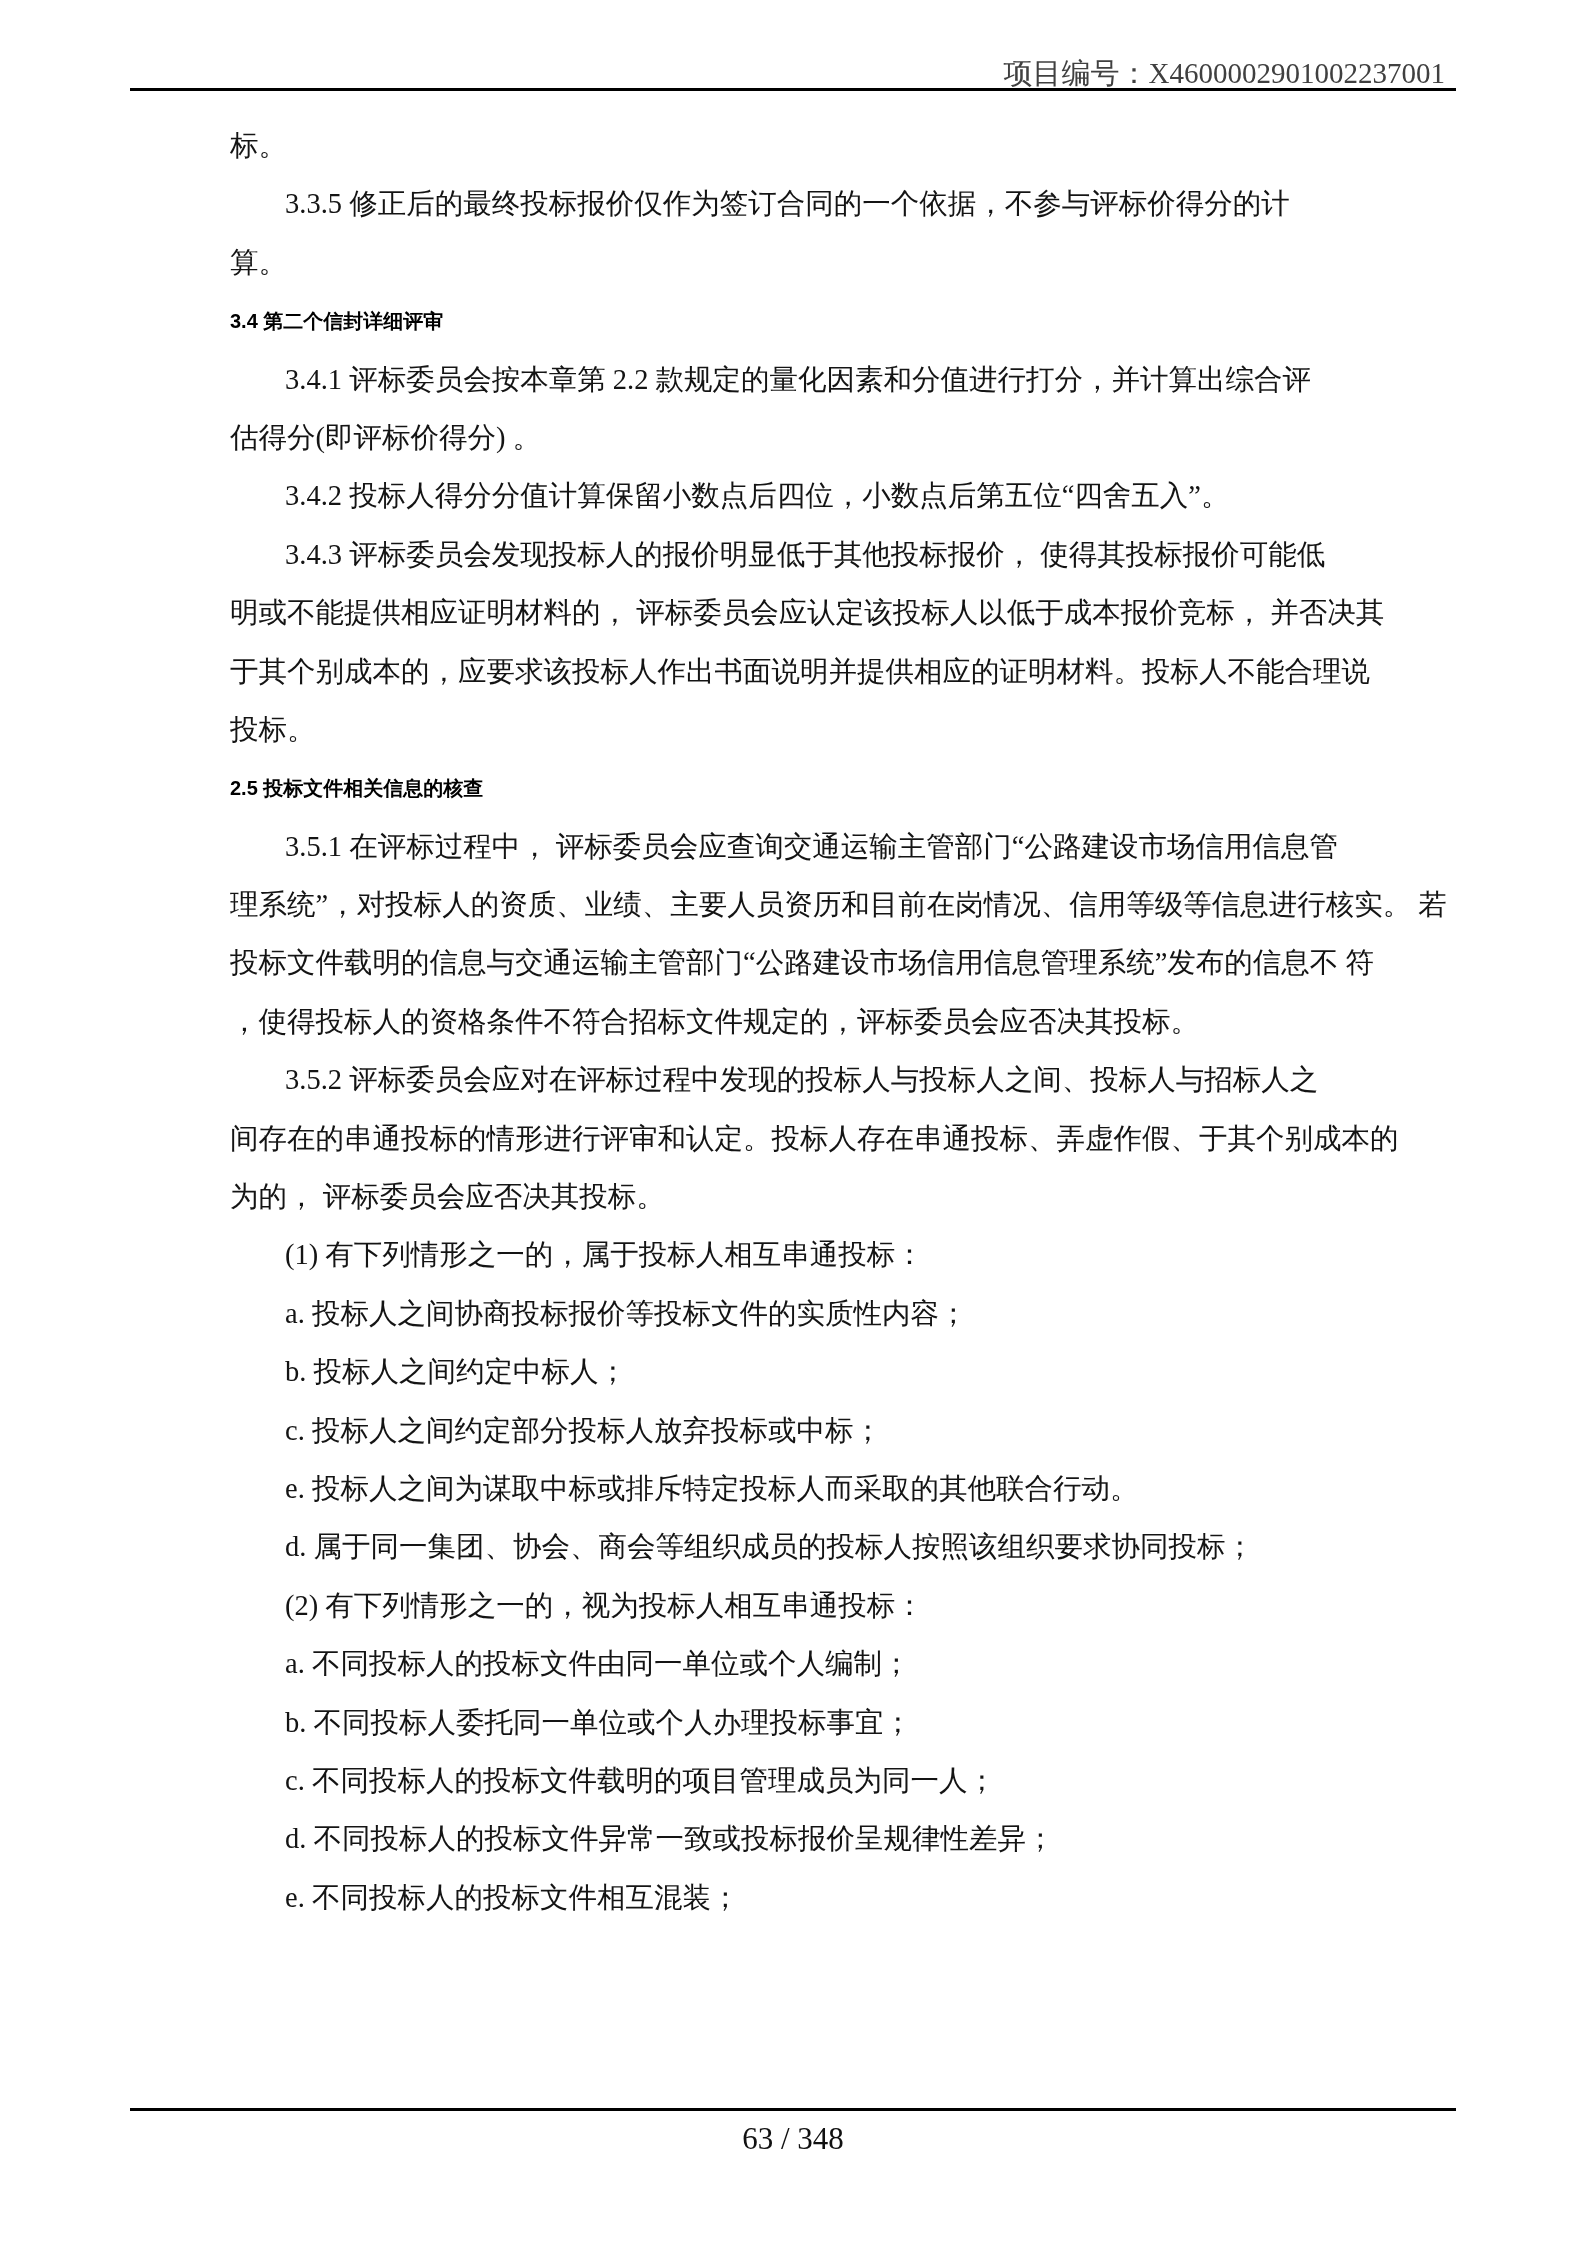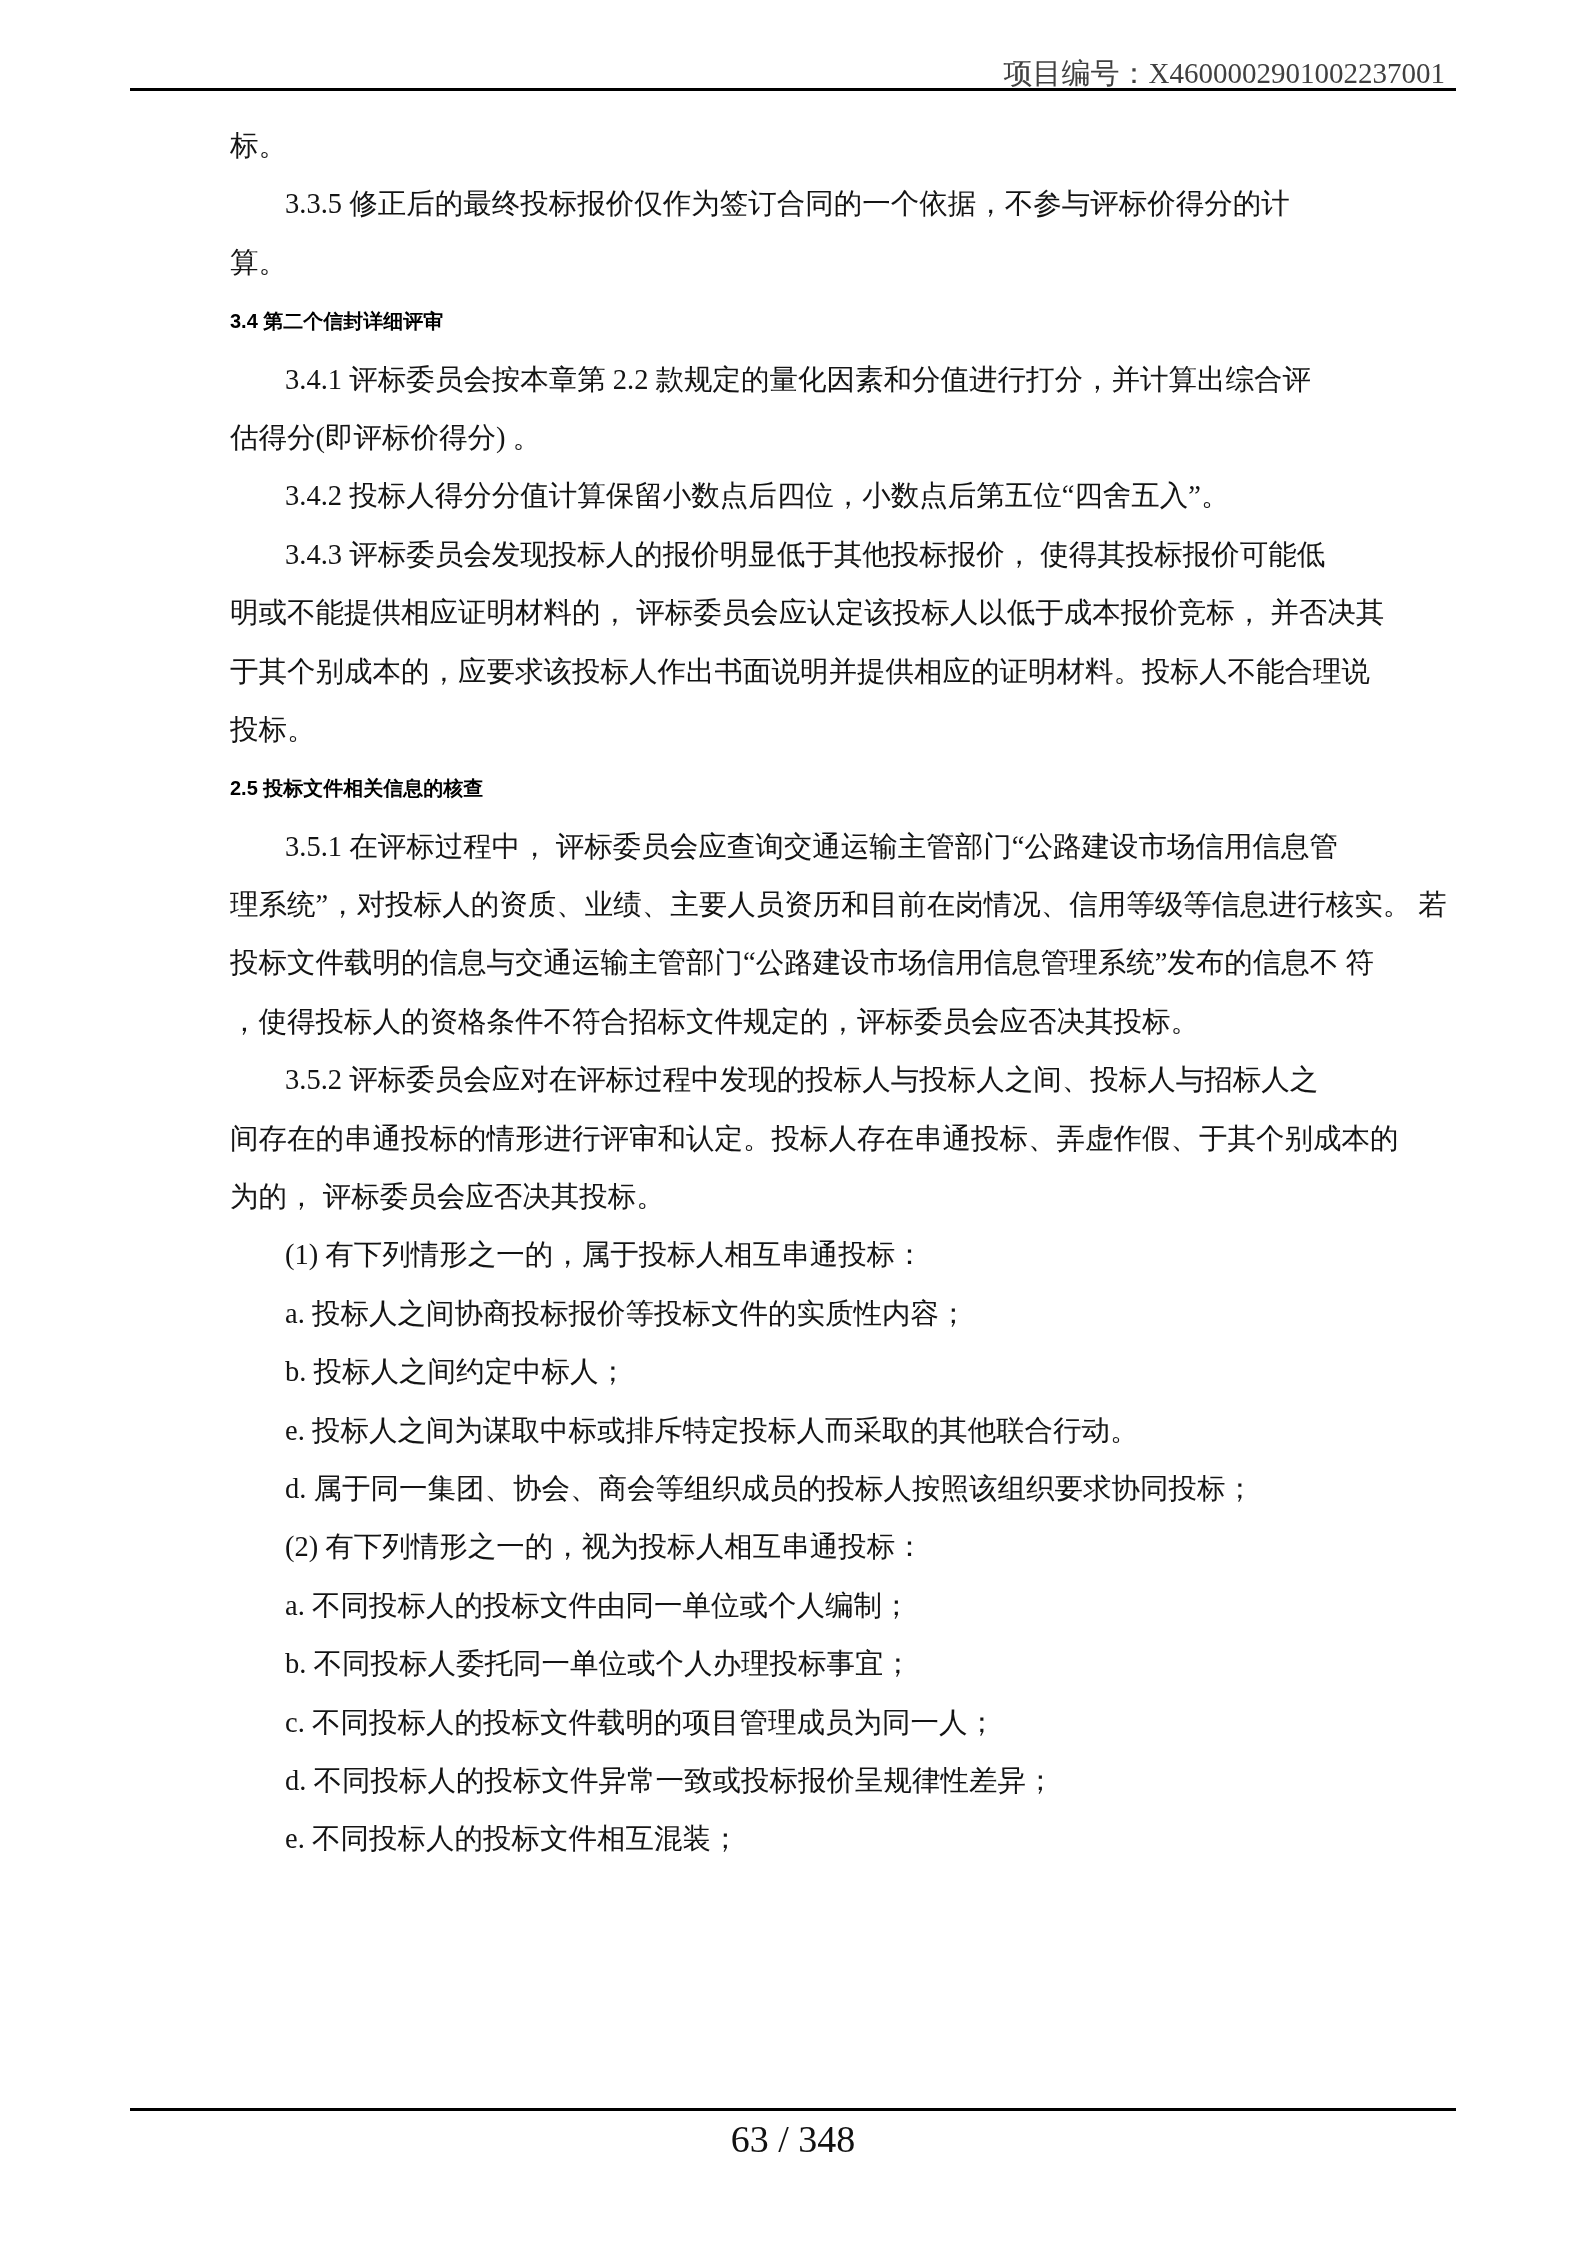--- a/index.html
+++ b/index.html
@@ -53,21 +53,21 @@
     font-weight: bold;
     font-size: 20px;
     color: #000;
   }
   .page-number {
     position: absolute;
     top: 2120px;
     left: 130px;
     width: 1326px;
     text-align: center;
-    font-size: 38px;
+    font-size: 31px;
     line-height: 38px;
     color: #111;
   }
 </style>
 </head>
 <body>
 
 <div class="page">
 
   <div>
@@ -92,20 +92,21 @@
       <div class="line indent">3.5.1  在评标过程中， 评标委员会应查询交通运输主管部门“公路建设市场信用信息管</div>
       <div class="line">理系统”，对投标人的资质、业绩、主要人员资历和目前在岗情况、信用等级等信息进行核实。 若</div>
       <div class="line">投标文件载明的信息与交通运输主管部门“公路建设市场信用信息管理系统”发布的信息不 符</div>
       <div class="line">，使得投标人的资格条件不符合招标文件规定的，评标委员会应否决其投标。</div>
       <div class="line indent">3.5.2  评标委员会应对在评标过程中发现的投标人与投标人之间、投标人与招标人之</div>
       <div class="line">间存在的串通投标的情形进行评审和认定。投标人存在串通投标、弄虚作假、于其个别成本的</div>
       <div class="line">为的， 评标委员会应否决其投标。</div>
       <div class="line indent">(1) 有下列情形之一的，属于投标人相互串通投标：</div>
       <div class="line indent">a. 投标人之间协商投标报价等投标文件的实质性内容；</div>
       <div class="line indent">b. 投标人之间约定中标人；</div>
+      <div class="line indent">c. 投标人之间约定部分投标人放弃投标或中标；</div>
       <div class="line indent">e. 投标人之间为谋取中标或排斥特定投标人而采取的其他联合行动。</div>
       <div class="line indent">d. 属于同一集团、协会、商会等组织成员的投标人按照该组织要求协同投标；</div>
       <div class="line indent">(2) 有下列情形之一的，视为投标人相互串通投标：</div>
       <div class="line indent">a. 不同投标人的投标文件由同一单位或个人编制；</div>
       <div class="line indent">b. 不同投标人委托同一单位或个人办理投标事宜；</div>
       <div class="line indent">c. 不同投标人的投标文件载明的项目管理成员为同一人；</div>
       <div class="line indent">d. 不同投标人的投标文件异常一致或投标报价呈规律性差异；</div>
       <div class="line indent">e. 不同投标人的投标文件相互混装；</div>
     </div>
 

